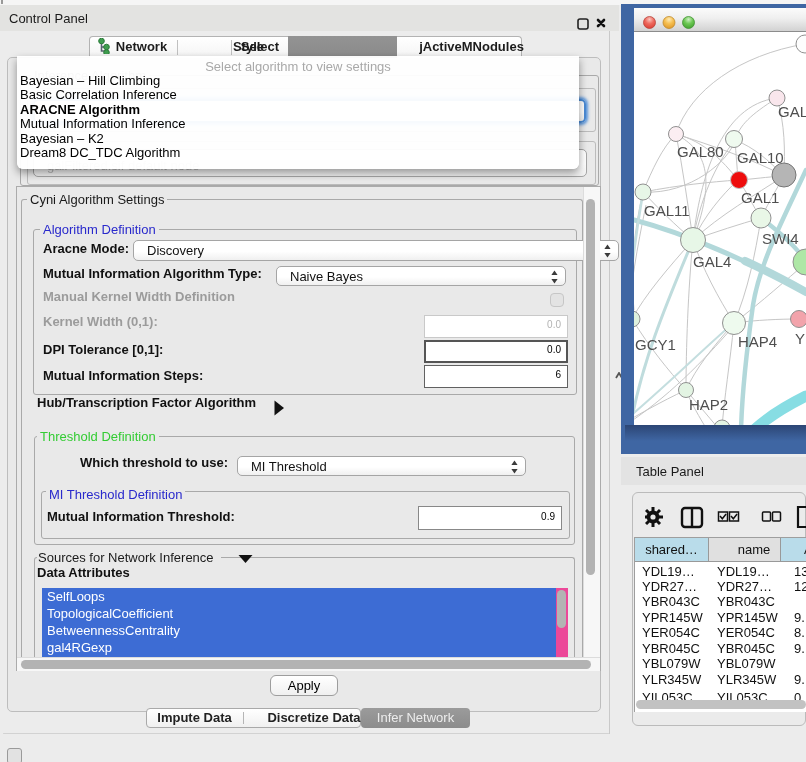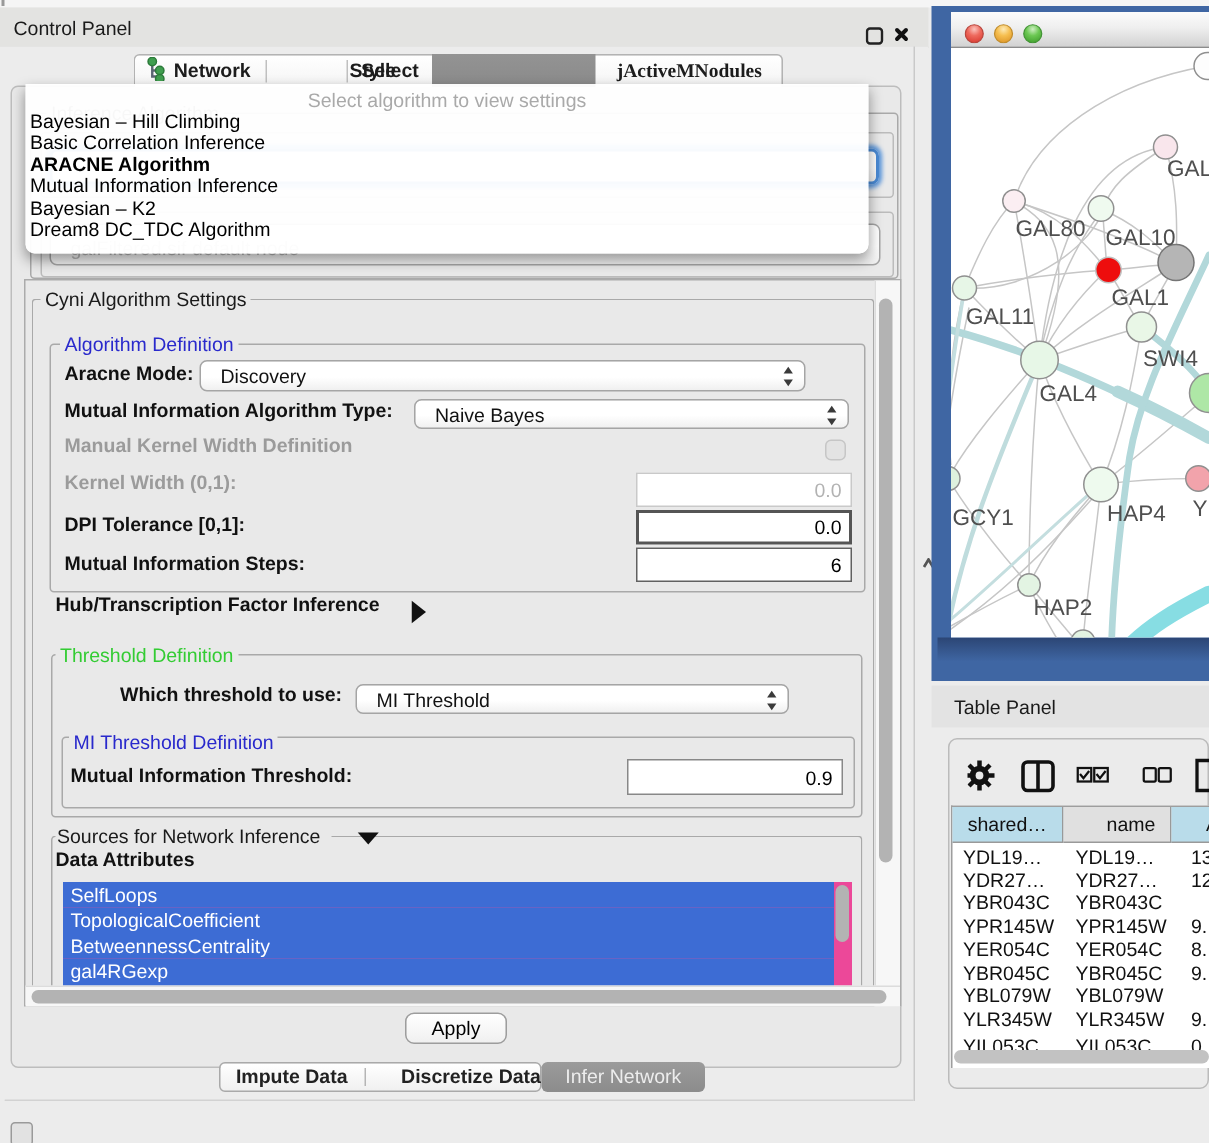--- a/index.html
+++ b/index.html
@@ -23,21 +23,21 @@
  background:#e9e9e9;box-sizing:border-box;}
 
 .group{position:absolute;border:1px solid #a9a9a9;border-radius:3px;}
 .gtitle{position:absolute;top:-8px;font-size:13px;background:#e9e9e9;padding:0 3px;
  white-space:nowrap;}
 .lbl{position:absolute;font-size:13px;font-weight:bold;color:#111;white-space:nowrap;}
 .dis{color:#9b9b9b;}
 .combo{position:absolute;background:linear-gradient(#ffffff 55%,#f0f0f0);border:1px solid #a5a5a5;
  border-radius:5px;box-sizing:border-box;font-size:13px;color:#111;}
 .combo .cv{position:absolute;left:13px;top:2px;}
-.field{position:absolute;background:#fff;box-sizing:border-box;font-size:13px;
+.field{position:absolute;background:#fff;box-sizing:border-box;font-size:10px;
  text-align:right;}
 .arrows{position:absolute;right:7px;top:3px;}
 
 #popup{left:17px;top:56px;width:562px;height:113px;background:rgba(255,255,255,0.955);
  border-radius:0 0 6px 6px;box-shadow:0 4px 9px rgba(0,0,0,0.4);z-index:30;}
 #popup .hdr{position:absolute;left:0;top:3px;width:100%;text-align:center;
  font-size:13px;color:#a9a9a9;}
 #popup .it{position:absolute;left:3px;font-size:13px;color:#000;white-space:nowrap;}
 
 #datalist{left:42px;top:588px;width:526px;height:70px;background:#ec4899;}
@@ -84,21 +84,21 @@
     </svg>
 
 <div class="abs" style="left:89px;top:36px;width:433px;height:22px;background:linear-gradient(#ffffff,#f4f4f4);border:1px solid #b3b3b3;border-bottom:none;border-radius:4px 4px 0 0;box-sizing:border-box;"></div>
 <div class="abs" style="left:177px;top:40px;width:1px;height:15px;background:#c0c0c0;"></div>
 <div class="abs" style="left:231px;top:40px;width:1px;height:15px;background:#c0c0c0;"></div>
 <div class="abs" style="left:288px;top:36px;width:109px;height:22px;background:linear-gradient(#939393,#8a8a8a);"></div>
 <div class="tab" style="left:89px;width:88px;padding-left:17px;">Network</div>
 <div class="tab" style="left:177px;width:55px;margin-left:44px;">Style</div>
 <div class="tab" style="left:232px;width:56px;">Select</div>
 <div class="tab" style="left:288px;width:109px;color:#e4e4e4;font-weight:normal;margin-top:20px;">Cyni Toolbox</div>
-<div class="tab" style="left:397px;width:125px;font-family:Liberation Serif, serif;">jActiveMNodules</div>
+<div class="tab" style="left:409px;width:125px;">jActiveMNodules</div>
 <svg class="abs" style="left:98px;top:38px;" width="13" height="16" viewBox="0 0 13 16">
   <path d="M3.5 5 V13 H7" fill="none" stroke="#5a6472" stroke-width="1.6"></path>
   <path d="M3.5 9 H7" fill="none" stroke="#5a6472" stroke-width="1.6"></path>
   <circle cx="3.5" cy="3" r="2.8" fill="#3f9e4f" stroke="#2c7a3a"></circle>
   <circle cx="8.5" cy="9" r="2.8" fill="#3f9e4f" stroke="#2c7a3a"></circle>
   <circle cx="8.5" cy="14.5" r="2.8" fill="#3f9e4f" stroke="#2c7a3a"></circle>
 </svg>
 
 <div class="group" style="left:20px;top:75px;width:577px;height:109px;">
   <span class="gtitle" style="left:10px;color:#555;">Inference Algorithm</span>
@@ -122,21 +122,21 @@
 
 <div id="scrollpane" class="abs"></div>
 <div class="group" style="left:21px;top:199px;width:560px;height:460px;border-radius:3px 3px 0 0;border-bottom:none;">
   <span class="gtitle" style="left:5px;color:#1a1a1a;">Cyni Algorithm Settings</span>
 </div>
 
 <div class="group" style="left:33px;top:229px;width:542px;height:164px;">
   <span class="gtitle" style="left:6px;color:#2929cc;">Algorithm Definition</span>
 </div>
 <div class="lbl" style="left:43px;top:241px;">Aracne Mode:</div>
-<div class="combo" style="left:133px;top:240px;width:404px;height:21px;">
+<div class="combo" style="left:133px;top:240px;width:486px;height:21px;">
   <span class="cv">Discovery</span>
   <svg class="arrows" width="7" height="14" viewBox="0 0 7 14">
         <path d="M3.5 0.5 L6.6 5 H0.4 Z" fill="#3a3a3a"></path>
         <path d="M3.5 13.5 L0.4 9 H6.6 Z" fill="#3a3a3a"></path>
       </svg>
 </div>
 <div class="lbl" style="left:43px;top:266px;">Mutual Information Algorithm Type:</div>
 <div class="combo" style="left:276px;top:266px;width:290px;height:20px;">
   <span class="cv">Naive Bayes</span>
   <svg class="arrows" width="7" height="14" viewBox="0 0 7 14">
@@ -146,21 +146,21 @@
 </div>
 <div class="lbl dis" style="left:43px;top:289px;">Manual Kernel Width Definition</div>
 <div class="abs" style="left:550px;top:293px;width:14px;height:14px;background:#e3e3e3;border:1px solid #c6c6c6;border-radius:4px;box-sizing:border-box;"></div>
 <div class="lbl dis" style="left:43px;top:314px;">Kernel Width (0,1):</div>
 <div class="field" style="left:424px;top:315px;width:144px;height:23px;border:1px solid #c9c9c9;color:#b2b2b2;padding:3px 6px 0 0;">0.0</div>
 <div class="lbl" style="left:43px;top:342px;">DPI Tolerance [0,1]:</div>
 <div class="field" style="left:424px;top:340px;width:144px;height:23px;border:2px solid #555;color:#000;padding:2px 5px 0 0;">0.0</div>
 <div class="lbl" style="left:43px;top:368px;">Mutual Information Steps:</div>
 <div class="field" style="left:424px;top:365px;width:144px;height:23px;border:1px solid #616161;color:#000;padding:3px 6px 0 0;">6</div>
 
-<div class="lbl" style="left:37px;top:395px;">Hub/Transcription Factor Inference</div>
+<div class="lbl" style="left:37px;top:395px;">Hub/Transcription Factor Algorithm</div>
 <svg class="abs" style="left:273px;top:400px;" width="12" height="16" viewBox="0 0 12 16">
       <path d="M1.5 0.5 L11 8 L1.5 15.5 Z" fill="#111"></path>
     </svg>
 
 <div class="group" style="left:34px;top:436px;width:539px;height:107px;">
   <span class="gtitle" style="left:2px;color:#33cc33;">Threshold Definition</span>
 </div>
 <div class="lbl" style="left:80px;top:455px;">Which threshold to use:</div>
 <div class="combo" style="left:237px;top:456px;width:289px;height:20px;">
   <span class="cv">MI Threshold</span>

